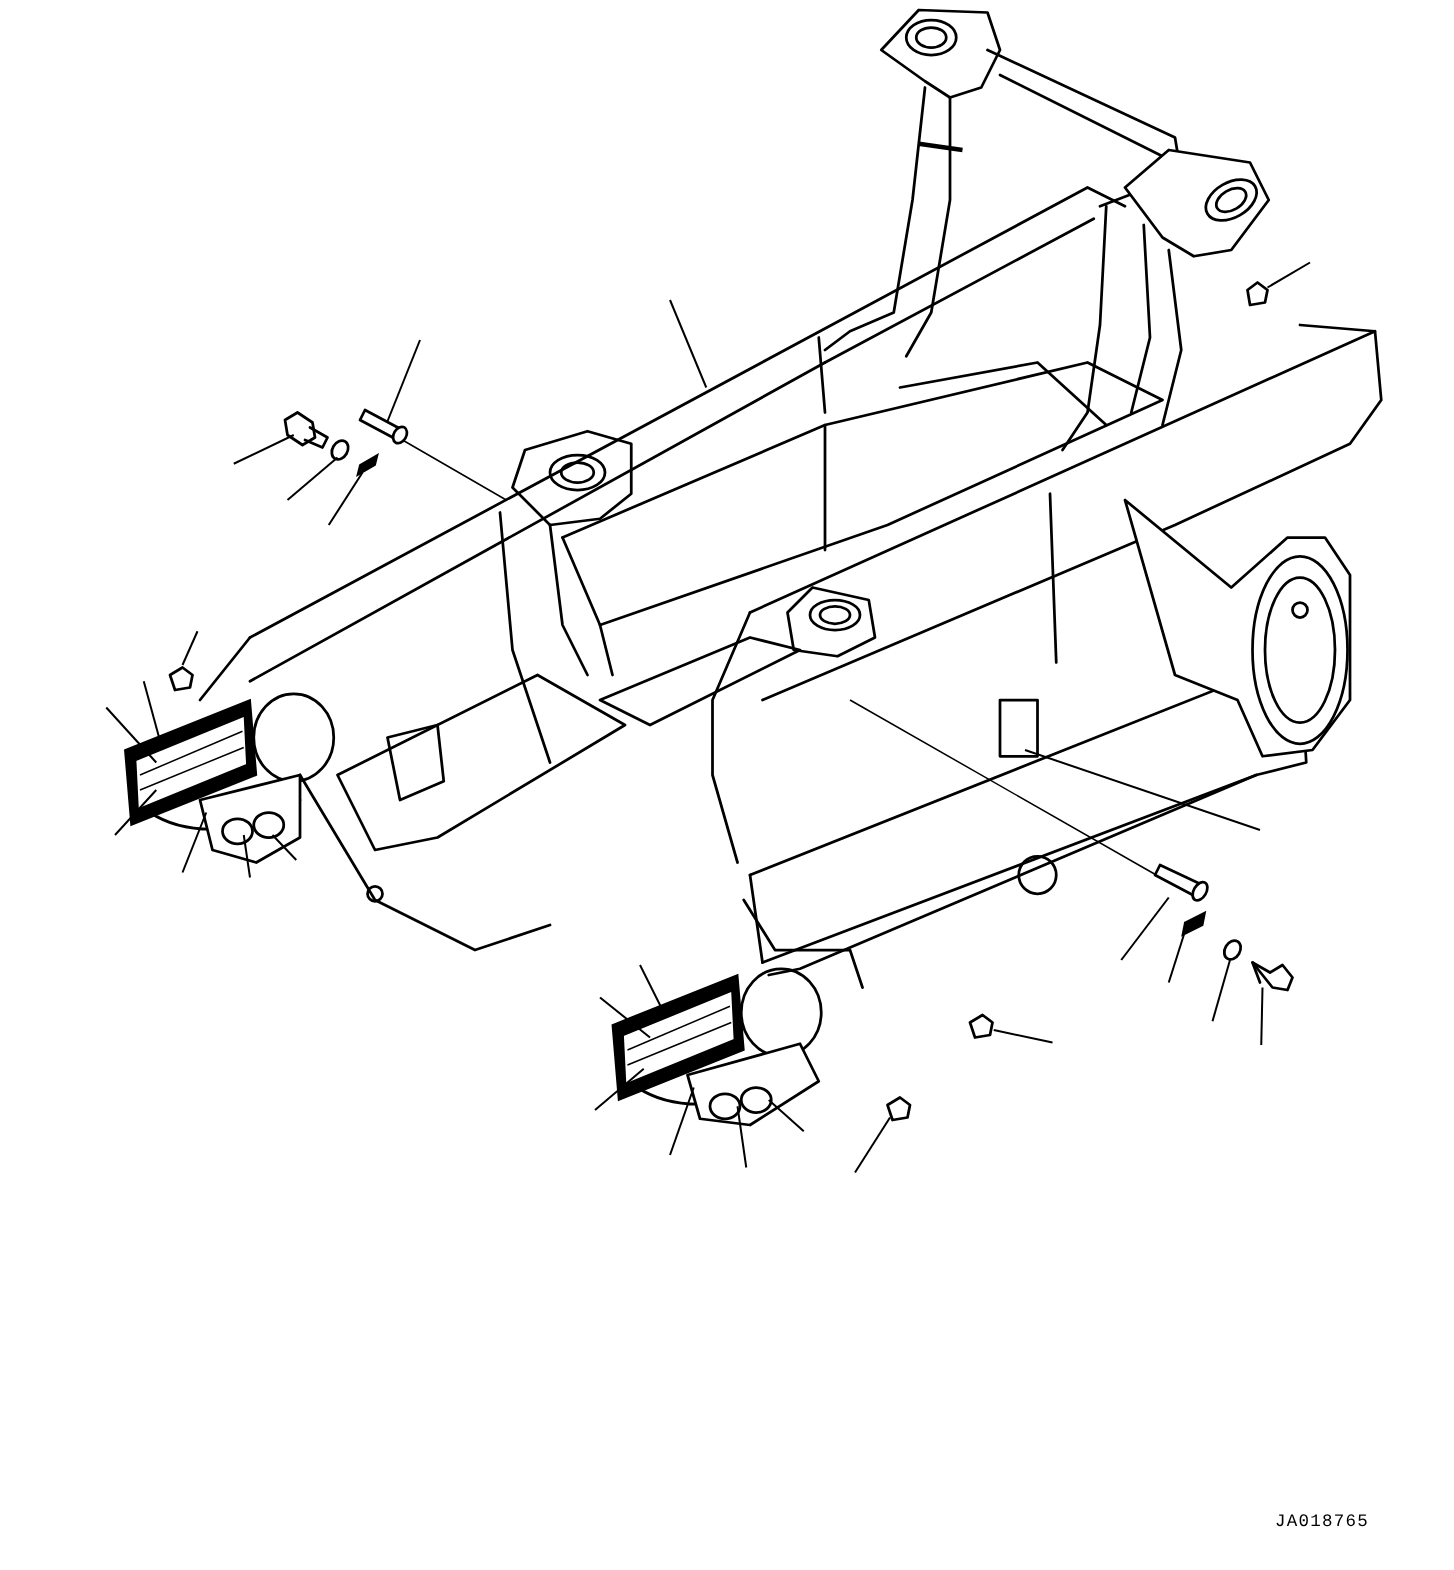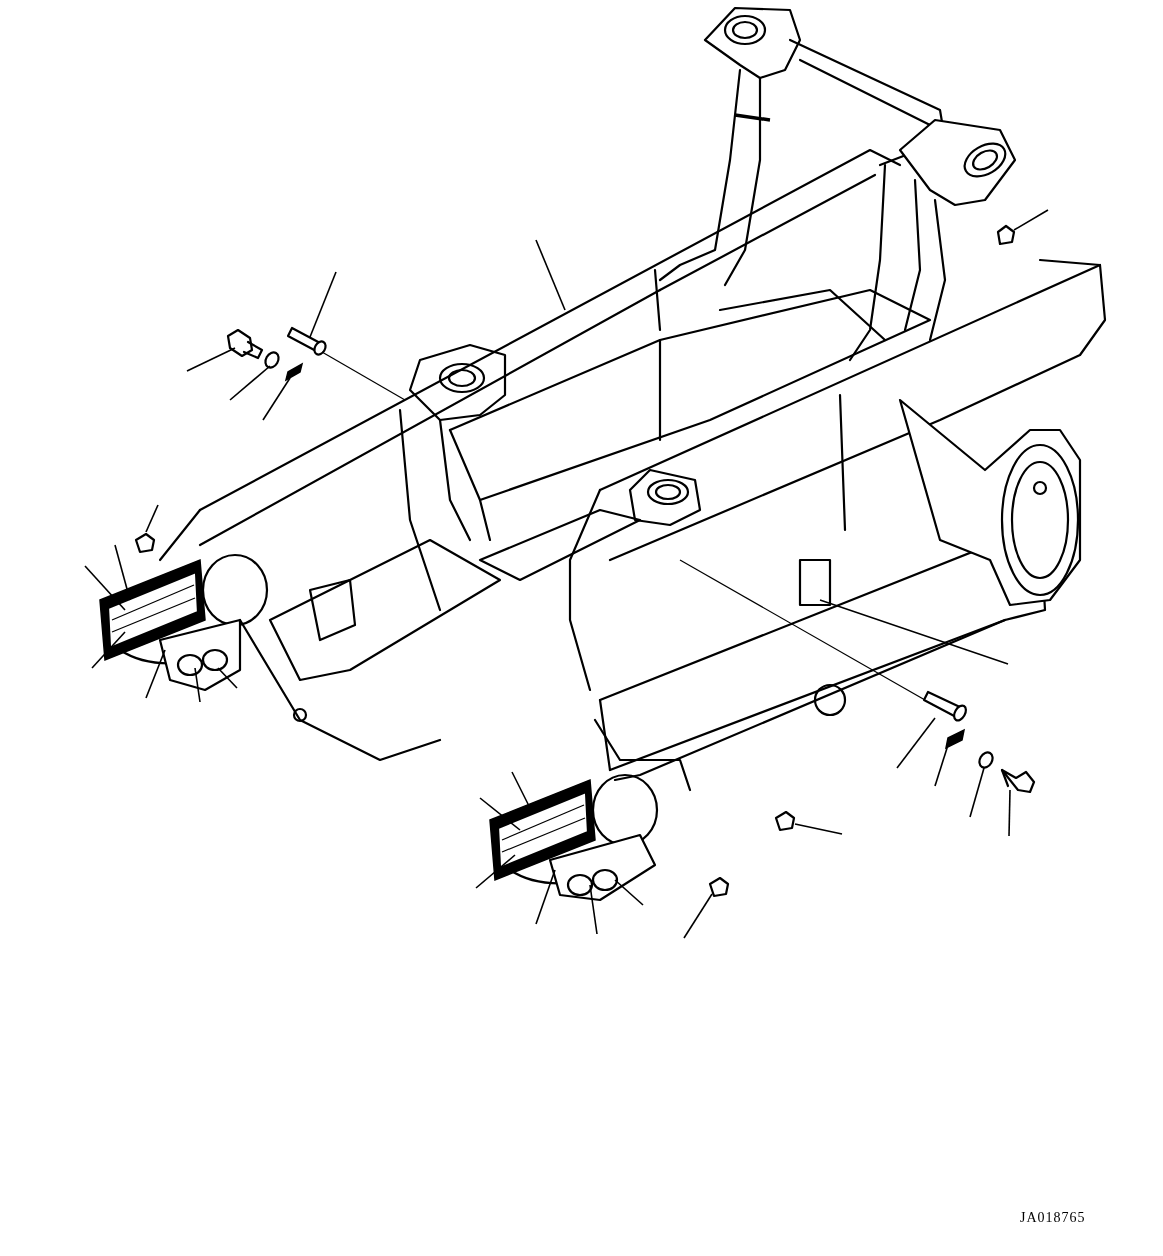--- a/index.html
+++ b/index.html
@@ -5,21 +5,21 @@
   html, body { margin:0; padding:0; background:#ffffff; }
   body { width:1163px; height:1256px; position:relative; overflow:hidden; }
   #canvas { position:absolute; left:0; top:0; width:1163px; height:1256px; }
   svg { display:block; }
   .ln { fill:none; stroke:#000; stroke-width:2.2; stroke-linejoin:round; stroke-linecap:round; }
   .thk { fill:none; stroke:#000; stroke-width:3.5; stroke-linejoin:round; }
   .thin { fill:none; stroke:#000; stroke-width:1.2; }
   .leader { fill:none; stroke:#000; stroke-width:1.6; }
   .fillw { fill:#fff; stroke:#000; stroke-width:2.2; stroke-linejoin:round; }
   .fillb { fill:#000; stroke:#000; stroke-width:1.5; }
-  #drawing-number { position:absolute; left:1020px; top:1210px; font-family:Liberation Serif, serif; font-size:14px; letter-spacing:1px; color:#000; }
+  #drawing-number { position:absolute; left:1020px; top:1210px; font-family:Liberation Mono, monospace; font-size:14px; letter-spacing:1px; color:#000; }
 </style>
 </head>
 <body>
 
 <div id="canvas">
 <svg width="1163" height="1256" viewBox="0 0 1163 1256">
 
   <g>
     <path class="fillw" d="M705,40 L735,8 L790,10 L800,40 L785,70 L760,78 L740,65 Z"></path>
     <ellipse class="ln" cx="745" cy="30" rx="20" ry="14"></ellipse>

